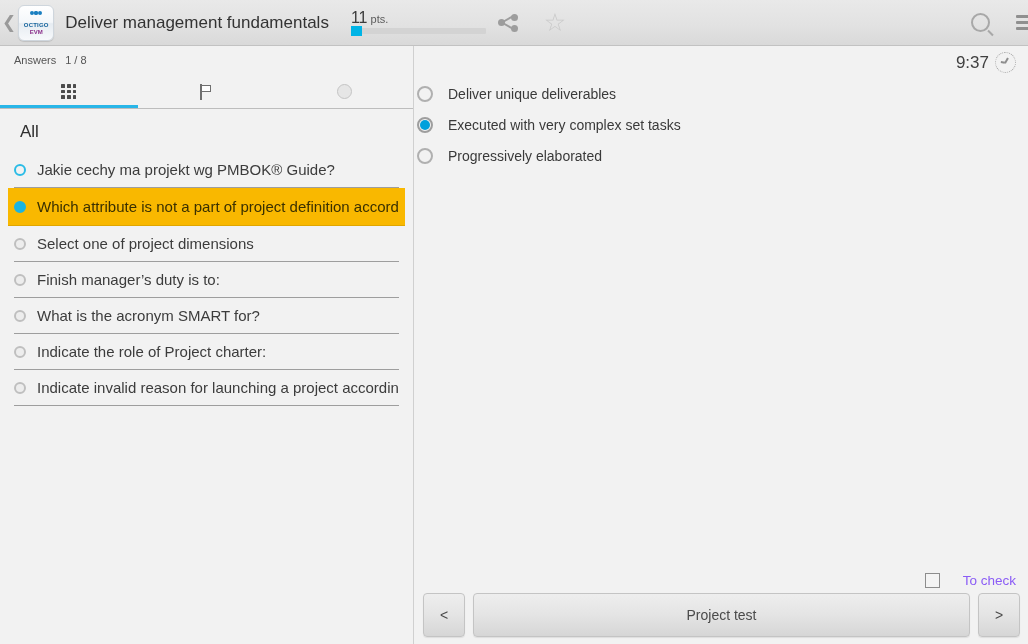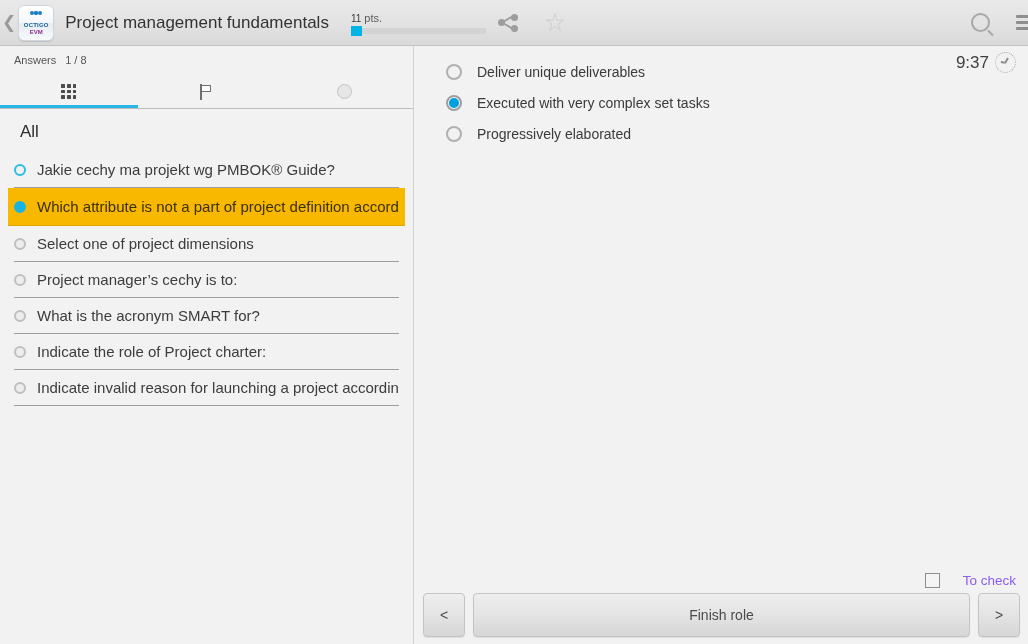--- a/index.html
+++ b/index.html
@@ -86,21 +86,21 @@
     margin-left: 22px;
     width: 140px;
     padding-top: 1px;
   }
   .pts-label {
     font-size: 11px;
     color: #5c5c5c;
     line-height: 12px;
     white-space: nowrap;
   }
-  .pts-num { font-size: 10px; color: #3c3c3c; }
+  .pts-num { font-size: 16px; color: #3c3c3c; }
   .pts-bar {
     margin-top: 3px;
     height: 6px;
     width: 135px;
     background: #d3d3d3;
     border-radius: 1px;
     position: relative;
   }
   .pts-bar-fill {
     position: absolute;
@@ -327,21 +327,21 @@
     transform-origin: bottom center;
     transform: rotate(-80deg);
   }
   .question-title {
     font-size: 15px;
     font-weight: bold;
     color: #2c2c2c;
     padding: 38px 20px 0 12px;
     line-height: 19px;
   }
-  .options { margin-top: 10px; padding-left: 31px; }
+  .options { margin-top: 32px; padding-left: 2px; }
   .option-row {
     display: flex;
     align-items: center;
     height: 31px;
   }
   .radio {
     width: 16px; height: 16px;
     border-radius: 50%;
     border: 2px solid #b0b0b0;
     box-sizing: border-box;
@@ -422,21 +422,21 @@
     <div class="logo-mark">
       <i style="left:4.5px;top:0"></i>
       <i style="left:0.5px;top:4"></i>
       <i style="left:8.5px;top:4"></i>
       <i style="left:4.5px;top:7"></i>
     </div>
     <div class="logo-word">OCTIGO</div>
     <div class="logo-sub">EVM</div>
   </div>
 
-  <div class="app-title">Project management fundamentals</div>
+  <div class="app-title">Deliver management fundamentals</div>
 
   <div class="pts-block">
     <div class="pts-label">
       <span class="pts-num">11</span>
       <span>pts.</span>
     </div>
     <div class="pts-bar">
       <div class="pts-bar-fill"></div>
     </div>
   </div>
@@ -516,21 +516,21 @@
       <div class="qrow active">
         <div class="qradio"></div>
         <div class="qtext">Which attribute is not a part of project definition accordi</div>
       </div>
       <div class="qrow">
         <div class="qradio"></div>
         <div class="qtext">Select one of project dimensions</div>
       </div>
       <div class="qrow">
         <div class="qradio"></div>
-        <div class="qtext">Project manager’s cechy is to:</div>
+        <div class="qtext">Finish manager’s duty is to:</div>
       </div>
       <div class="qrow">
         <div class="qradio"></div>
         <div class="qtext">What is the acronym SMART for?</div>
       </div>
       <div class="qrow">
         <div class="qradio"></div>
         <div class="qtext">Indicate the role of Project charter:</div>
       </div>
       <div class="qrow">
@@ -563,17 +563,17 @@
       </div>
     </div>
 
     <div class="tocheck-row">
       <div class="tocheck-box"></div>
       <div class="tocheck-label">To check</div>
     </div>
 
     <div class="bottom-bar">
       <div class="btn btn-prev">&lt;</div>
-      <div class="btn btn-finish">Finish role</div>
+      <div class="btn btn-finish">Project test</div>
       <div class="btn btn-next">&gt;</div>
     </div>
   </div>
 </div>
 
 </body></html>

